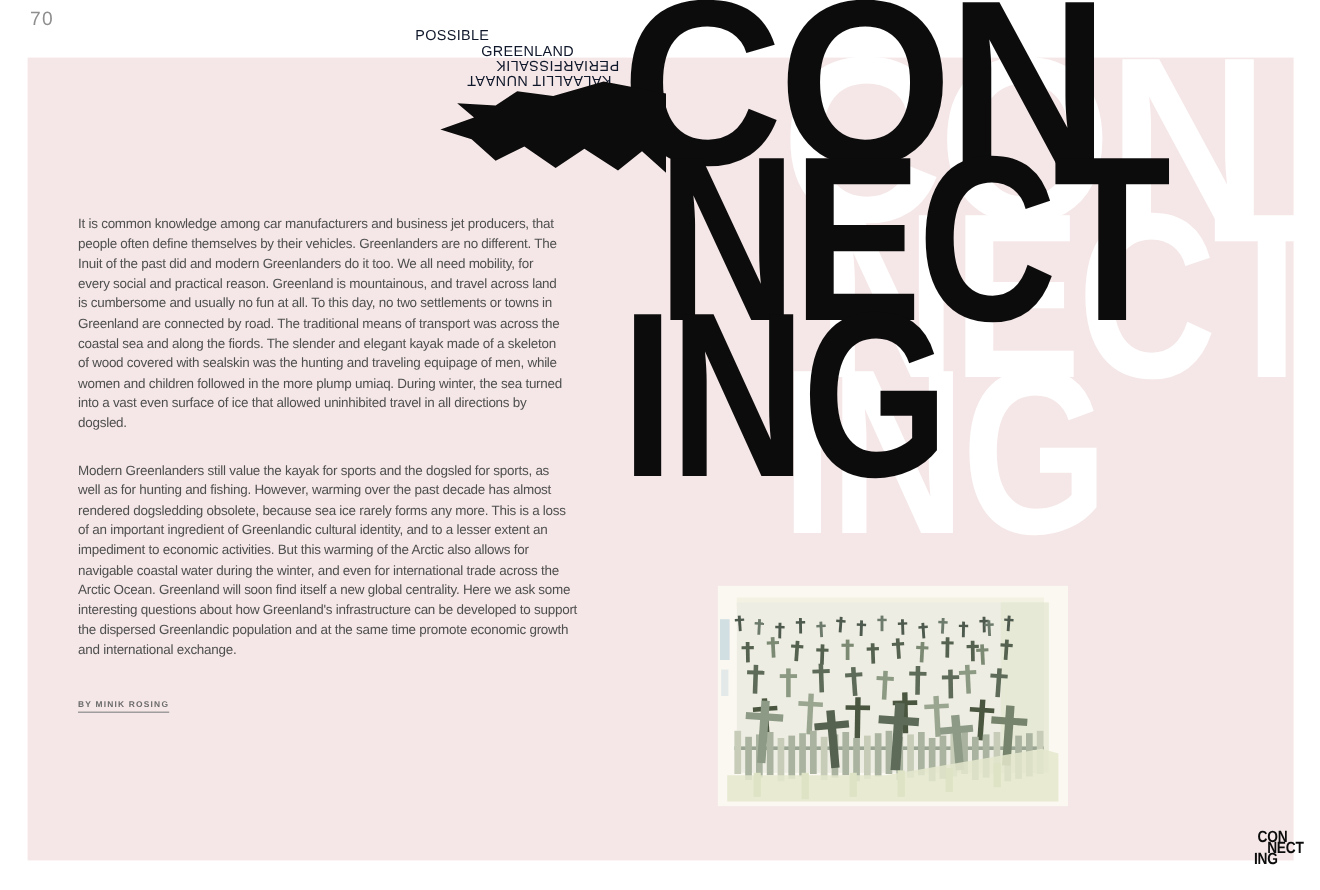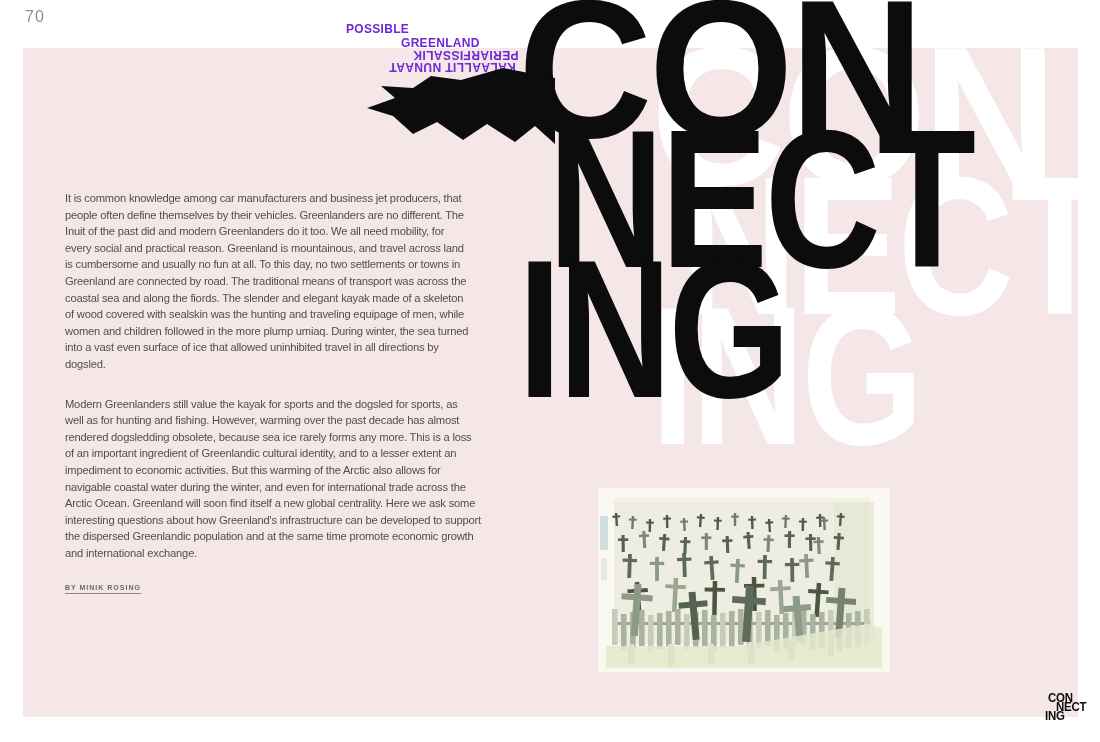--- a/index.html
+++ b/index.html
@@ -13,28 +13,28 @@
   .t-line{position:absolute;font-size:196px;font-weight:bold;line-height:1;letter-spacing:-0.02em;
           color:#0c0c0c;transform-origin:0 0;white-space:nowrap;z-index:2;}
   .t1{left:518px;top:-28px;transform:scaleX(.95);}
   .t2{left:548px;top:102px;transform:scaleX(.82);}
   .t3{left:518px;top:232px;transform:scaleX(.80);}
   .ghost{color:#ffffff;z-index:1;}
   .t1.ghost{left:651px;top:19px;}
   .t2.ghost{left:681px;top:149px;}
   .t3.ghost{left:651px;top:279px;}
   
-  .logo-line{position:absolute;font-weight:bold;color:#6d28d9;z-index:3;white-space:nowrap;}
+  .logo-line{position:absolute;font-weight:normal;color:#0f172a;z-index:3;white-space:nowrap;}
   .logo-1{left:346px;top:22px;font-size:12px;letter-spacing:.3px;}
   .logo-2{left:353px;top:36px;font-size:12px;letter-spacing:.3px;margin-left:48px;}
   .logo-r1{left:413px;top:48px;font-size:12px;letter-spacing:.4px;transform:rotate(180deg);transform-origin:center;}
   .logo-r2{left:389px;top:60px;font-size:12px;letter-spacing:.4px;transform:rotate(180deg);transform-origin:center;}
   .blob{position:absolute;left:365px;top:66px;z-index:3;}
   
-  .article{position:absolute;left:65px;top:190px;width:480px;z-index:2;color:#4f4f4f;}
+  .article{position:absolute;left:65px;top:179px;width:480px;z-index:2;color:#4f4f4f;}
   .para{white-space:pre-line;font-size:11.2px;line-height:16.6px;letter-spacing:-0.2px;margin:0 0 23px 0;}
   .byline{position:absolute;left:65px;top:584px;font-size:7px;font-weight:bold;color:#6a6a6a;
           letter-spacing:1px;border-bottom:1px solid #8a8a8a;padding-bottom:2px;z-index:2;}
   
   .photo{position:absolute;left:598px;top:488px;z-index:2;}
   
   .c-line{position:absolute;font-weight:bold;font-size:13.5px;line-height:1;color:#0c0c0c;
           letter-spacing:-0.02em;transform:scaleX(.85);transform-origin:0 0;z-index:4;white-space:nowrap;}
   .c1{left:1048px;top:691px;}
   .c2{left:1056px;top:700px;}

